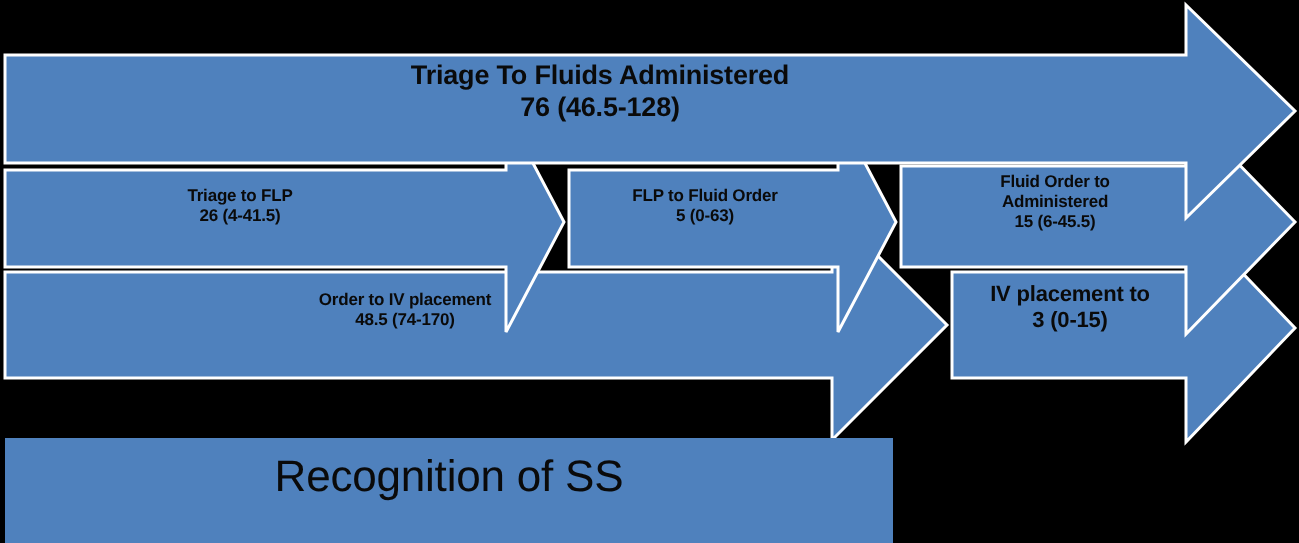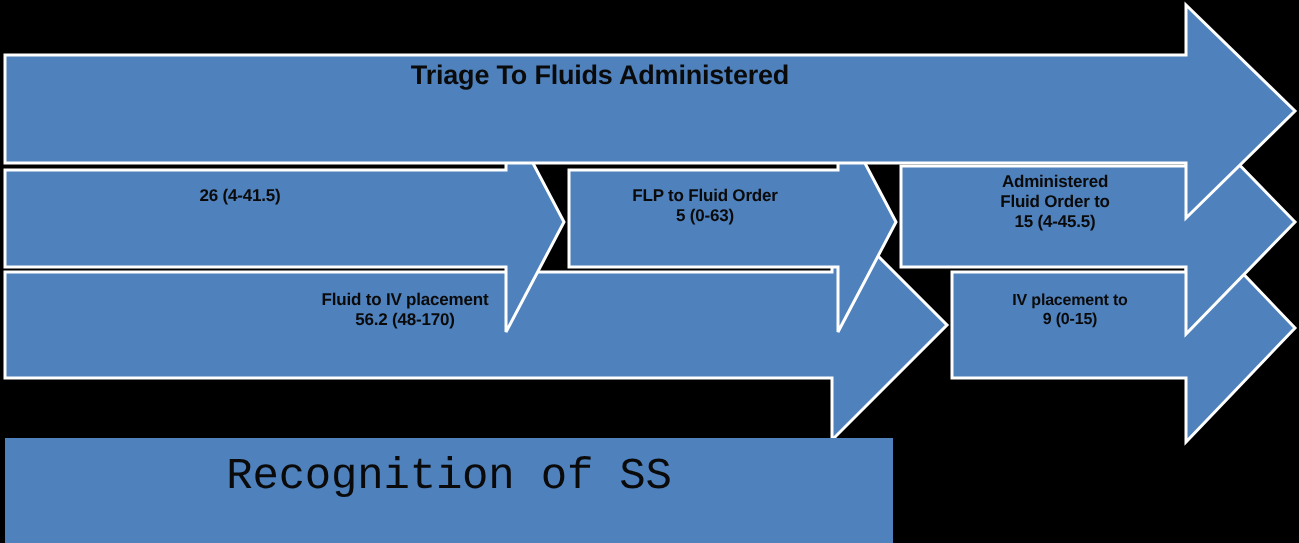--- a/index.html
+++ b/index.html
@@ -15,24 +15,24 @@
   .lbl .l1{display:block;}
   .lbl .l2{display:block;}
   
   #label-top{left:300px;top:60px;width:600px;font-size:27px;}
   
   #label-triage-flp{left:90px;top:186px;width:300px;font-size:17px;}
   #label-flp-order{left:570px;top:186px;width:270px;font-size:17px;}
   #label-order-admin{left:940px;top:172px;width:230px;font-size:17px;}
   
   #label-triage-iv{left:170px;top:290px;width:470px;font-size:17px;}
-  #label-iv-fluid{left:950px;top:292px;width:240px;font-size:16px;}
+  #label-iv-fluid{left:950px;top:281px;width:240px;font-size:22px;}
   
   #label-recognition{left:5px;top:455px;width:888px;font-size:44px;
-       font-weight:normal;line-height:1.0;font-family:Liberation Mono, monospace;}
+       font-weight:normal;line-height:1.0;}
 </style>
 </head>
 <body>
 
 <div id="stage">
 
   <svg class="flow" viewBox="0 0 1299 543">
 
     <polygon class="arrow-shape" points="5,272 832,272 832,210 947,325 832,440 832,378 5,378"></polygon>
 
@@ -44,44 +44,46 @@
 
     <polygon class="arrow-shape" points="901,166 1186,166 1186,110 1295,222 1186,334 1186,267 901,267"></polygon>
 
     <polygon class="arrow-shape" points="5,55 1186,55 1186,5 1295,111 1186,218 1186,163 5,163"></polygon>
 
     <rect class="box-shape" x="5" y="438" width="888" height="105"></rect>
   </svg>
 
   <div class="lbl" id="label-top">
     <span class="l1">Triage To  Fluids Administered</span>
+    <span class="l2">76 (46.5-128)</span>
   </div>
 
   <div class="lbl" id="label-triage-flp">
+    <span class="l1">Triage to FLP</span>
     <span class="l2">26 (4-41.5)</span>
   </div>
 
   <div class="lbl" id="label-flp-order">
     <span class="l1">FLP to Fluid Order</span>
     <span class="l2">5 (0-63)</span>
   </div>
 
   <div class="lbl" id="label-order-admin">
+    <span class="l1">Fluid Order to</span>
     <span class="l1">Administered</span>
-    <span class="l1">Fluid Order to</span>
-    <span class="l2">15 (4-45.5)</span>
+    <span class="l2">15 (6-45.5)</span>
   </div>
 
   <div class="lbl" id="label-triage-iv">
-    <span class="l1">Fluid to IV placement</span>
-    <span class="l2">56.2 (48-170)</span>
+    <span class="l1">Order to IV placement</span>
+    <span class="l2">48.5 (74-170)</span>
   </div>
 
   <div class="lbl" id="label-iv-fluid">
     <span class="l1">IV placement to</span>
-    <span class="l2">9 (0-15)</span>
+    <span class="l2">3 (0-15)</span>
   </div>
 
   <div class="lbl" id="label-recognition">
     <span class="l1">Recognition of SS</span>
   </div>
 
 </div>
 
 </body></html>

